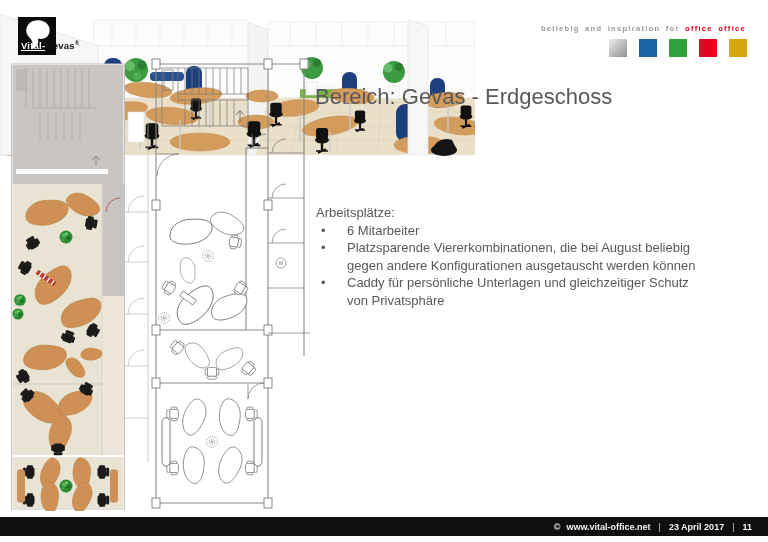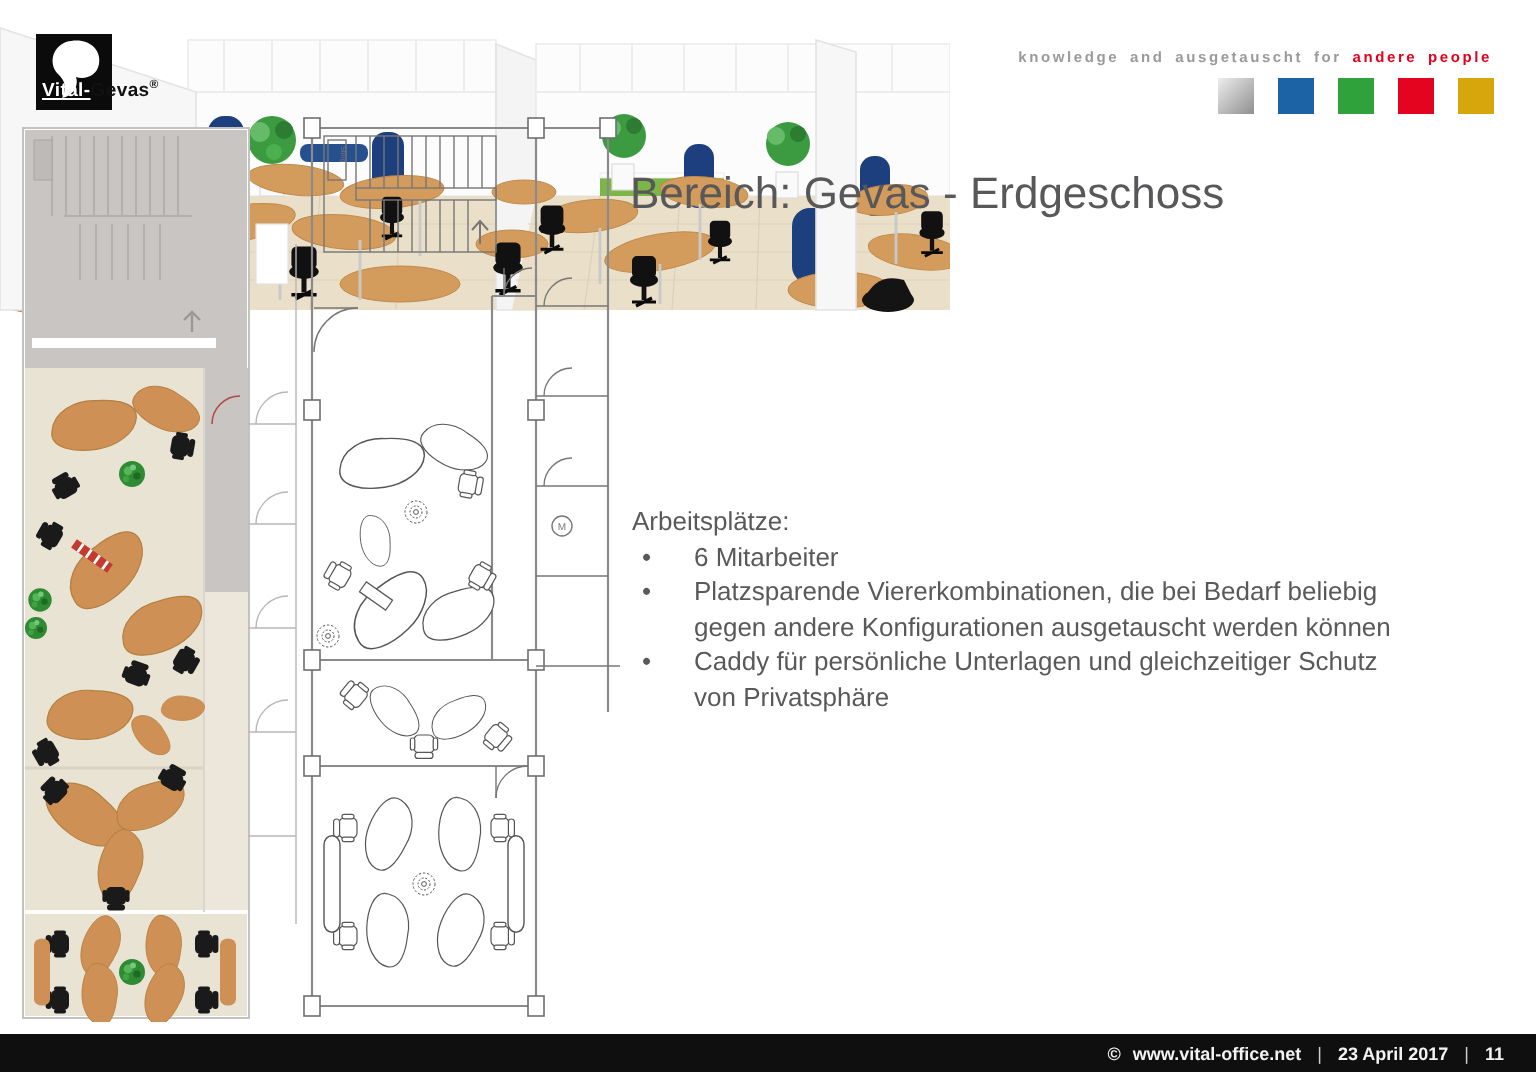--- a/index.html
+++ b/index.html
@@ -11,21 +11,21 @@
   .logo-text .lt-white{color:#fff;text-decoration:underline;}
   .logo-text .lt-dark{color:#111;}
   .logo-text sup{font-size:6px;}
   .tagline{position:absolute;top:24px;right:22px;font-size:7.5px;font-weight:bold;
            letter-spacing:1.3px;word-spacing:2px;white-space:nowrap;color:var(--tagline-gray,#9a999b);}
   .tagline .tl-red{color:var(--accent-red,#e2001a);}
   .palette{position:absolute;top:39px;right:21px;display:flex;gap:12px;}
   .palette .sq{width:18px;height:18px;}
   
   .title{position:absolute;left:315px;top:84px;font-size:22px;font-weight:normal;color:#58585a;margin:0;white-space:nowrap;}
-  .bodytext{position:absolute;left:316px;top:204px;width:400px;font-size:13px;line-height:17.5px;color:#595959;margin-top:48px;}
+  .bodytext{position:absolute;left:316px;top:204px;width:400px;font-size:13px;line-height:17.5px;color:#595959;}
   .bodytext .heading{margin:0 0 0 0;}
   .bullet{display:flex;width:382px;}
   .bullet .dot{width:26px;flex:0 0 26px;text-align:left;padding-left:5px;}
   .bullet .btxt{flex:1;}
   
   .plan{position:absolute;}
   #plan-colored{left:10px;top:62px;z-index:1;}
   #plan-line{left:148px;top:56px;z-index:1;}
   #render3d{left:293px;top:357px;z-index:2;}
   
@@ -77,43 +77,43 @@
     <svg width="38" height="38" viewBox="0 0 38 38">
       <rect width="38" height="38" fill="#0b0b0b"></rect>
       <path fill="#ffffff" d="M15,4 C25,1 33,7 31.5,15 C30.5,21 24.5,23 20,21.5 C21.5,26 18.5,31 13,32 C16,26.5 14,23 11,20 C6.5,15.5 7.5,7 15,4 Z"></path>
     </svg>
   </div>
   <div class="logo-text">
     <span class="lt-white">Vital-</span><span class="lt-dark">Gevas</span><sup class="lt-dark">®</sup>
   </div>
 
   <div class="tagline">
-    <span>knowledge and ausgetauscht for</span>
-    <span class="tl-red">andere people</span>
+    <span>beliebig and inspiration for</span>
+    <span class="tl-red">office office</span>
   </div>
   <div class="palette">
     <div class="sq" style="background: linear-gradient(135deg, rgb(237, 237, 237), rgb(143, 143, 143));"></div>
     <div class="sq" style="background: rgb(28, 99, 166);"></div>
     <div class="sq" style="background: rgb(47, 162, 60);"></div>
     <div class="sq" style="background: rgb(227, 5, 32);"></div>
     <div class="sq" style="background: rgb(215, 166, 13);"></div>
   </div>
 
   
   <h1 class="title">Bereich: Gevas - Erdgeschoss</h1>
 
   <div class="bodytext">
     <p class="heading">Arbeitsplätze:</p>
     <div class="bullet">
       <span class="dot">•</span>
       <span class="btxt">6 Mitarbeiter</span>
     </div>
     <div class="bullet">
       <span class="dot">•</span>
-      <span class="btxt">Platzsparende Viererkombinationen, die bei Bedarf beliebig gegen andere Konfigurationen ausgetauscht werden können</span>
+      <span class="btxt">Platzsparende Viererkombinationen, die bei August beliebig gegen andere Konfigurationen ausgetauscht werden können</span>
     </div>
     <div class="bullet">
       <span class="dot">•</span>
       <span class="btxt">Caddy für persönliche Unterlagen und gleichzeitiger Schutz von Privatsphäre</span>
     </div>
   </div>
 
   
   <svg id="plan-colored" class="plan" width="140" height="449" viewBox="0 0 140 449">
 

